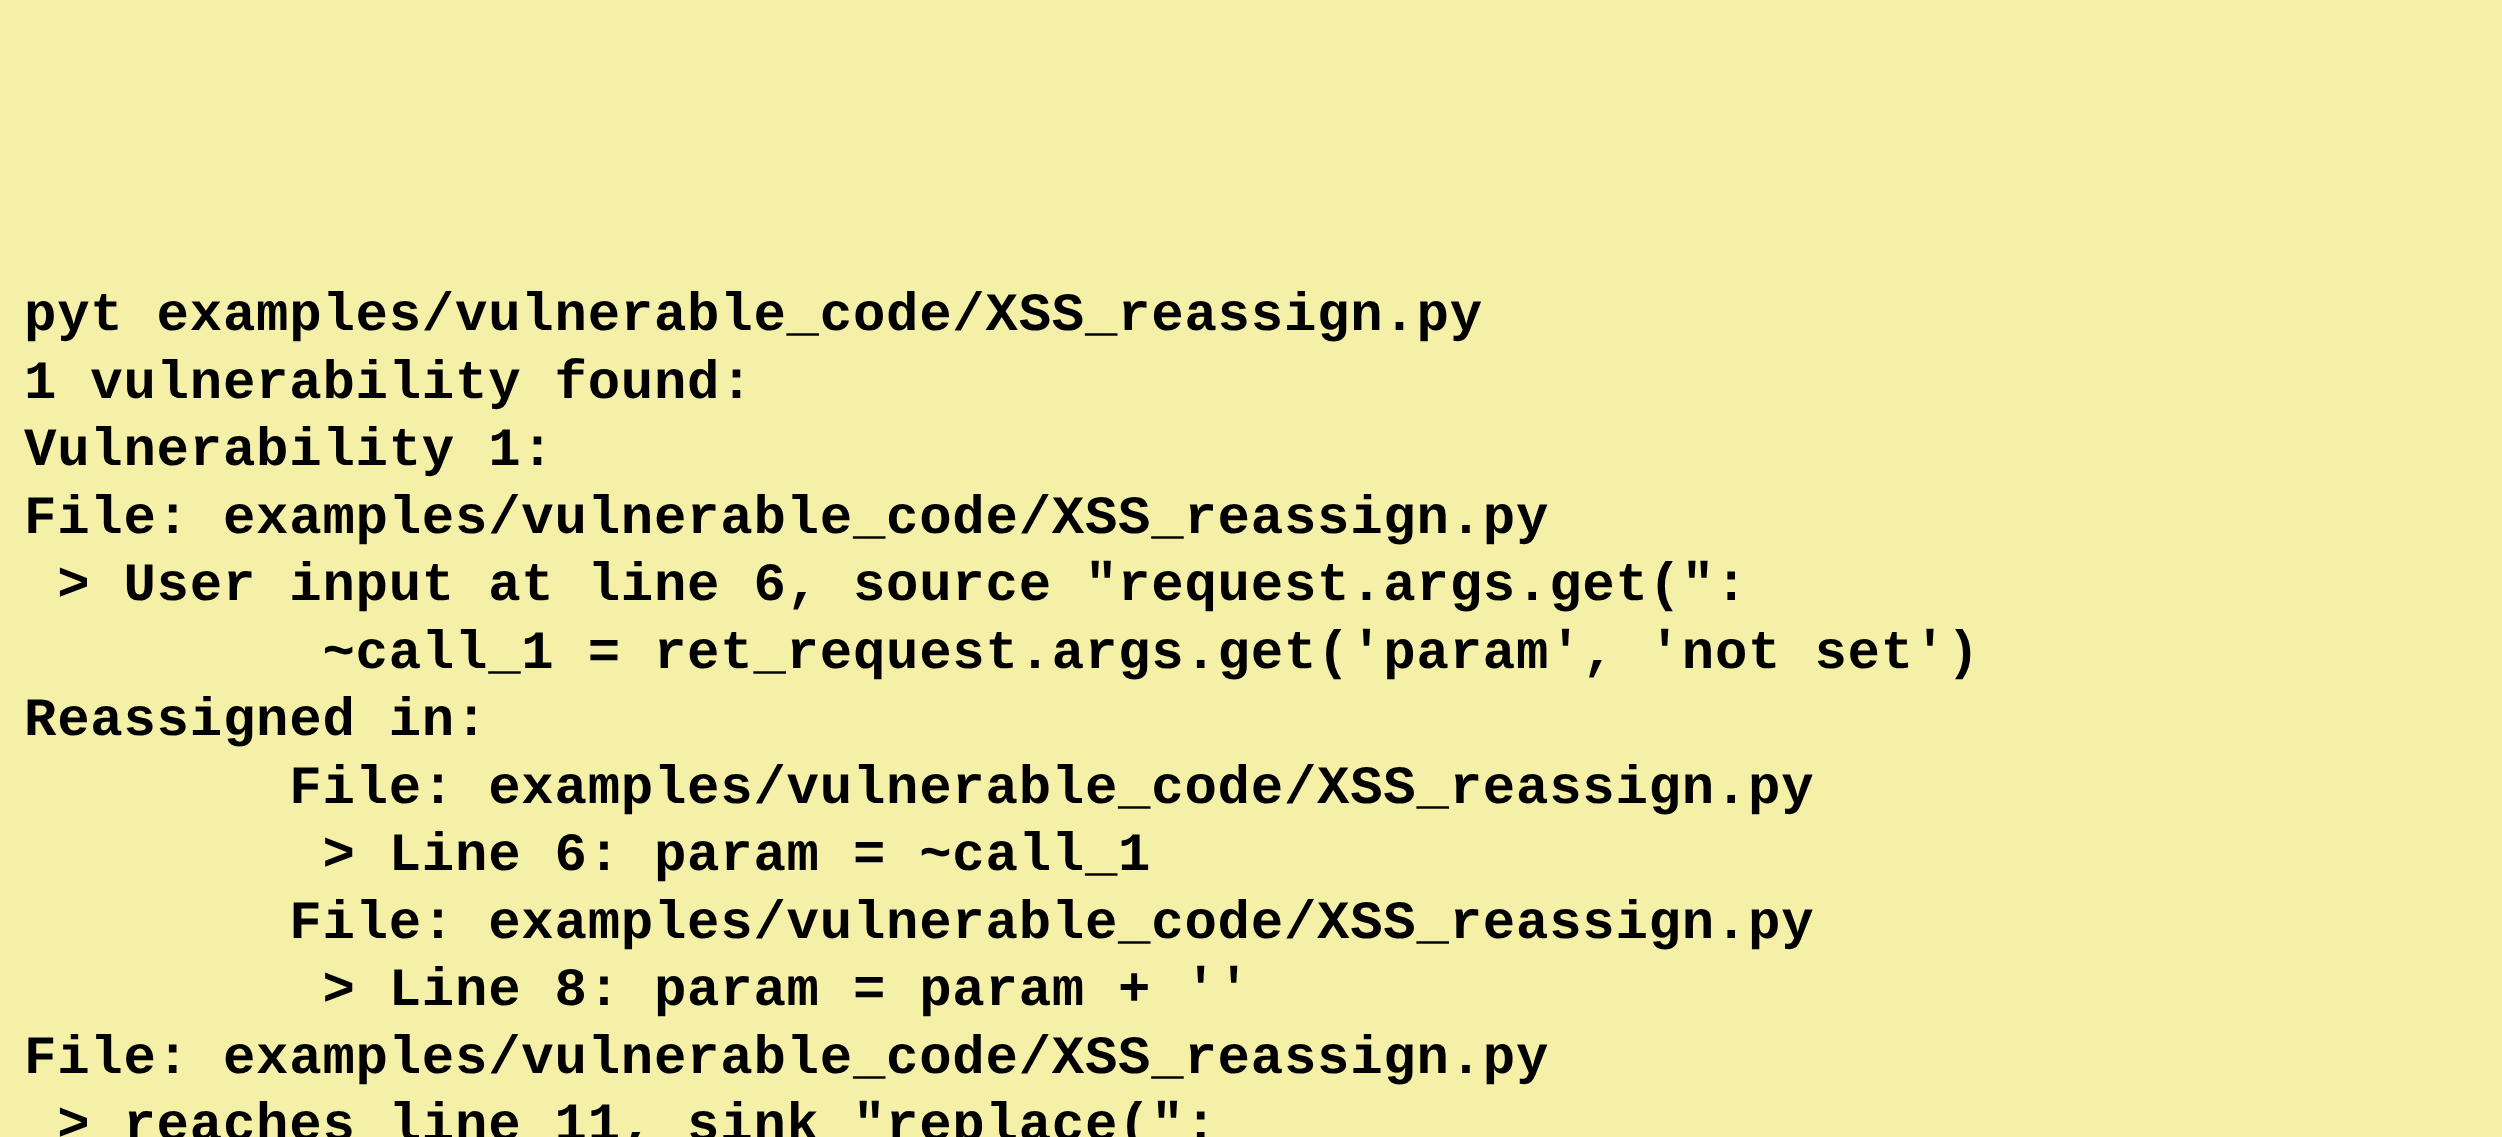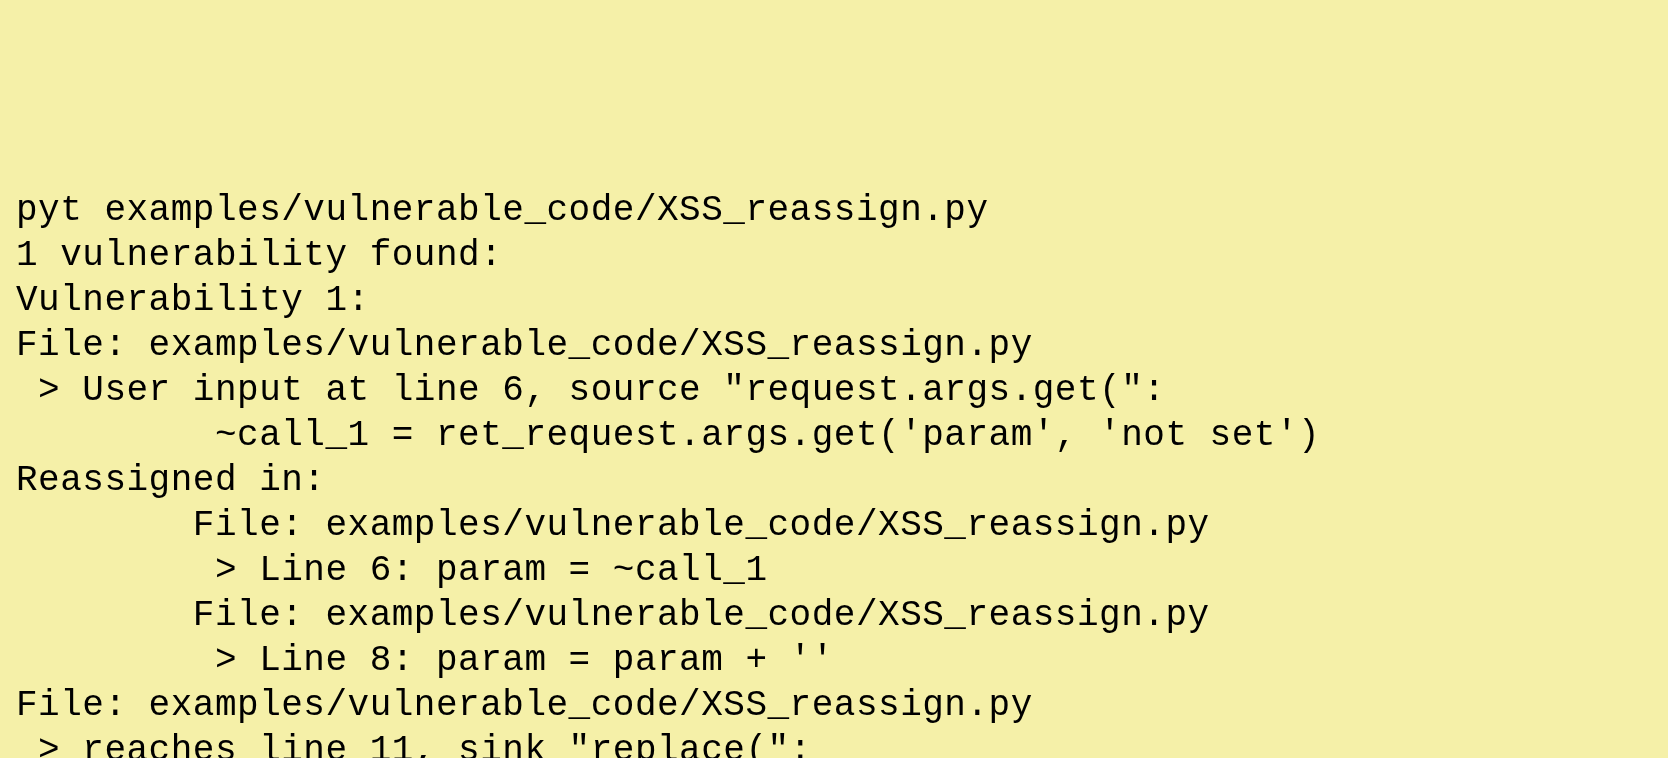--- a/index.html
+++ b/index.html
@@ -15,20 +15,21 @@
       color: #000000;
       padding: 8px 16px;
       white-space: pre;
       width: 1668px;
       height: 758px;
       overflow: hidden;
       letter-spacing: 0.5px;
     }
     .line {
       display: block;
+      font-weight: bold;
     }
   </style>
 </head>
 <body>
 
 
 
 <span class="line">pyt examples/vulnerable_code/XSS_reassign.py</span><span class="line">1 vulnerability found:</span><span class="line">Vulnerability 1:</span><span class="line">File: examples/vulnerable_code/XSS_reassign.py</span><span class="line"> &gt; User input at line 6, source "request.args.get(":</span><span class="line">         ~call_1 = ret_request.args.get('param', 'not set')</span><span class="line">Reassigned in:</span><span class="line">        File: examples/vulnerable_code/XSS_reassign.py</span><span class="line">         &gt; Line 6: param = ~call_1</span><span class="line">        File: examples/vulnerable_code/XSS_reassign.py</span><span class="line">         &gt; Line 8: param = param + ''</span><span class="line">File: examples/vulnerable_code/XSS_reassign.py</span><span class="line"> &gt; reaches line 11, sink "replace(":</span>
 
 

